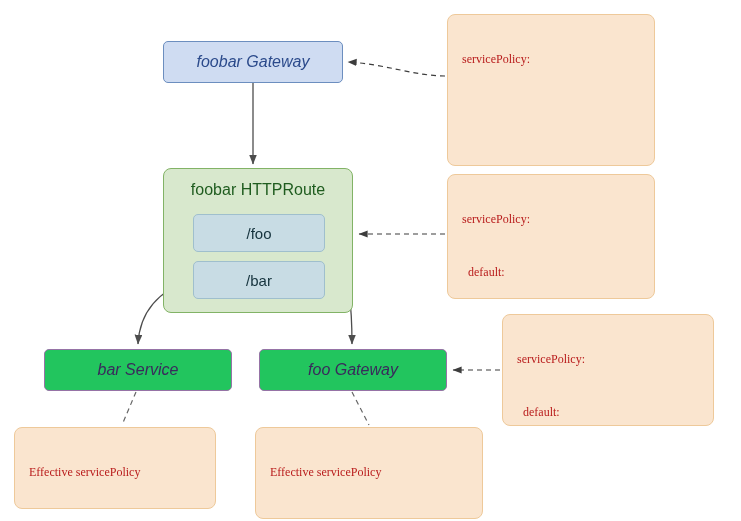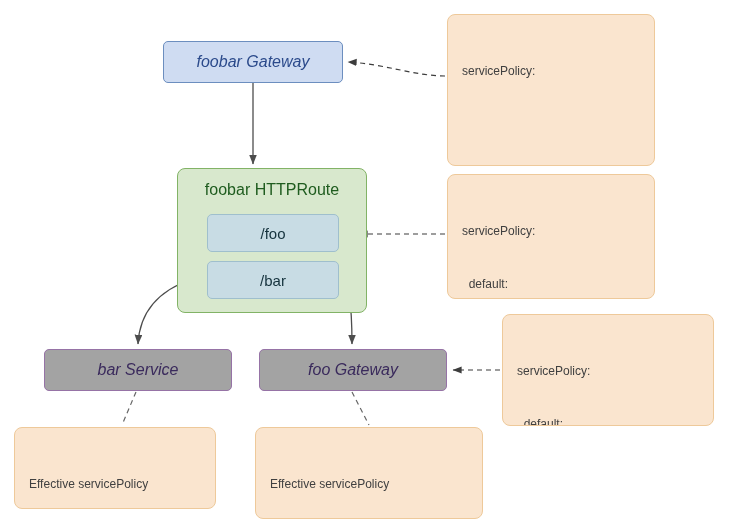--- a/index.html
+++ b/index.html
@@ -48,21 +48,20 @@
   }
 
   .group-httproute {
     position: absolute;
     left: 163px; top: 168px;
     width: 190px; height: 145px;
     box-sizing: border-box;
     background: #d8e8cd;
     border: 1px solid #82b366;
     border-radius: 8px;
-    margin-left: 14px;
   }
   .group-title {
     position: absolute;
     left: 0; top: 12px;
     width: 100%;
     text-align: center;
     font-size: 16px;
     color: #1f5c1f;
   }
   .node-rule {
@@ -77,40 +76,40 @@
     align-items: center;
     justify-content: center;
     font-size: 15px;
     color: #14323c;
   }
   .node-rule.r-foo { top: 45px; }
   .node-rule.r-bar { top: 92px; }
 
   .node-service {
     width: 188px; height: 42px;
-    background: #a3a3a3;
+    background: #22c55e;
     border-color: #9673a6;
     color: #3a2a5c;
     font-size: 16px;
   }
   .svc-bar { left: 44px; top: 349px; }
   .svc-foo { left: 259px; top: 349px; }
 
   
   .note {
     position: absolute;
     box-sizing: border-box;
     background: #fae5cf;
     border: 1px solid #eec99a;
     border-radius: 8px;
-    font-family: Liberation Sans, sans-serif;
+    font-family: Liberation Serif, serif;
     font-size: 12px;
     line-height: 17.5px;
-    color: #404040;
-    padding: 13px 14px;
+    color: #b91c1c;
+    padding: 1px 14px;
     white-space: pre;
     overflow: hidden;
   }
   .note-gw      { left: 447px; top: 14px;  width: 208px; height: 152px; }
   .note-route   { left: 447px; top: 174px; width: 208px; height: 125px; }
   .note-svc     { left: 502px; top: 314px; width: 212px; height: 112px; }
   .note-eff-bar { left: 14px;  top: 427px; width: 202px; height: 82px; }
   .note-eff-foo { left: 255px; top: 427px; width: 228px; height: 92px; }
 
   .note-line { display: block; }

